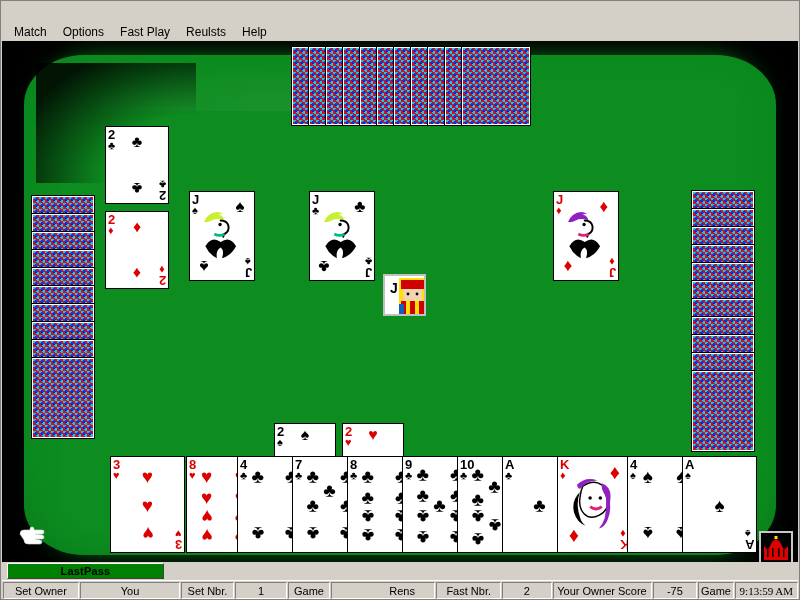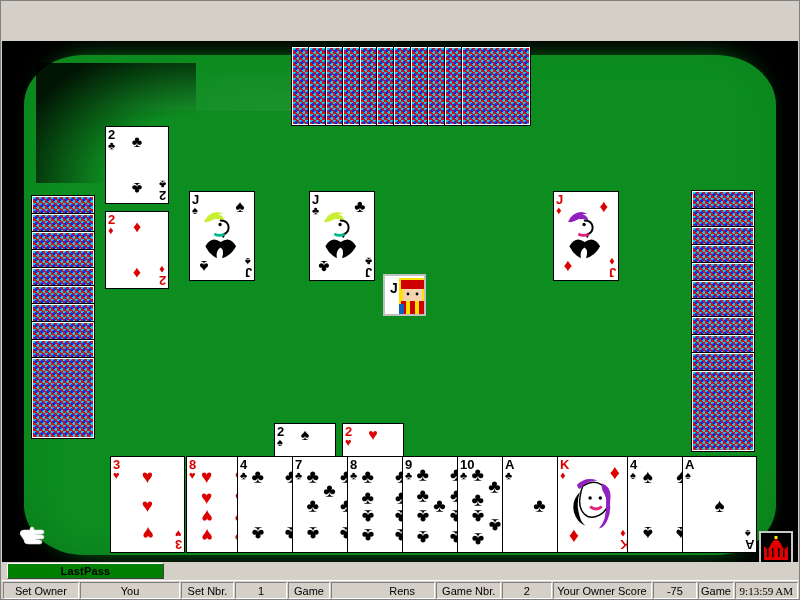--- a/index.html
+++ b/index.html
@@ -217,20 +217,27 @@
     margin: 1px 0 1px 1px;
     padding: 0 2px;
   }
 </style>
 </head>
 <body>
 
 <div id="app">
 
 
+  <div class="menubar" id="menubar">
+      <div class="menu-item">Match</div>
+      <div class="menu-item">Options</div>
+      <div class="menu-item">Fast Play</div>
+      <div class="menu-item">Reulsts</div>
+      <div class="menu-item">Help</div>
+    </div>
 
   <div class="playfield">
     <div class="felt"></div>
     <div class="felt-core"></div>
     <div class="felt-shadow-tl"></div>
     <div class="felt-sheen"></div>
 
     <div id="layer-north">
         <div class="cardback" style="left: 290px; top: 6px; width: 68px; height: 78px;"></div>
         <div class="cardback" style="left: 307px; top: 6px; width: 68px; height: 78px;"></div>
@@ -639,21 +646,21 @@
     <div class="lastpass-row">
       <div class="lastpass-btn">LastPass</div>
     </div>
     <div class="statusbar" id="statusbar">
         <div class="sb-cell" style="width: 96px;">Set Owner</div>
         <div class="sb-cell" style="width: 128px;">You</div>
         <div class="sb-cell" style="width: 66px;">Set Nbr.</div>
         <div class="sb-cell" style="width: 66px;">1</div>
         <div class="sb-cell" style="width: 52px;">Game</div>
         <div class="sb-cell" style="width: 122px; padding-left: 40px;">Rens</div>
-        <div class="sb-cell" style="width: 82px;">Game Nbr.</div>
+        <div class="sb-cell" style="width: 82px;">Fast Nbr.</div>
         <div class="sb-cell" style="width: 62px;">2</div>
         <div class="sb-cell" style="width: 126px;">Your Owner Score</div>
         <div class="sb-cell" style="width: 56px;">-75</div>
         <div class="sb-cell" style="width: 44px;">Game</div>
         <div class="sb-cell" style="width: 80px; font-family: Liberation Serif, serif;">9:13:59 AM</div>
       </div>
   </div>
 </div>
 
 </body></html>

